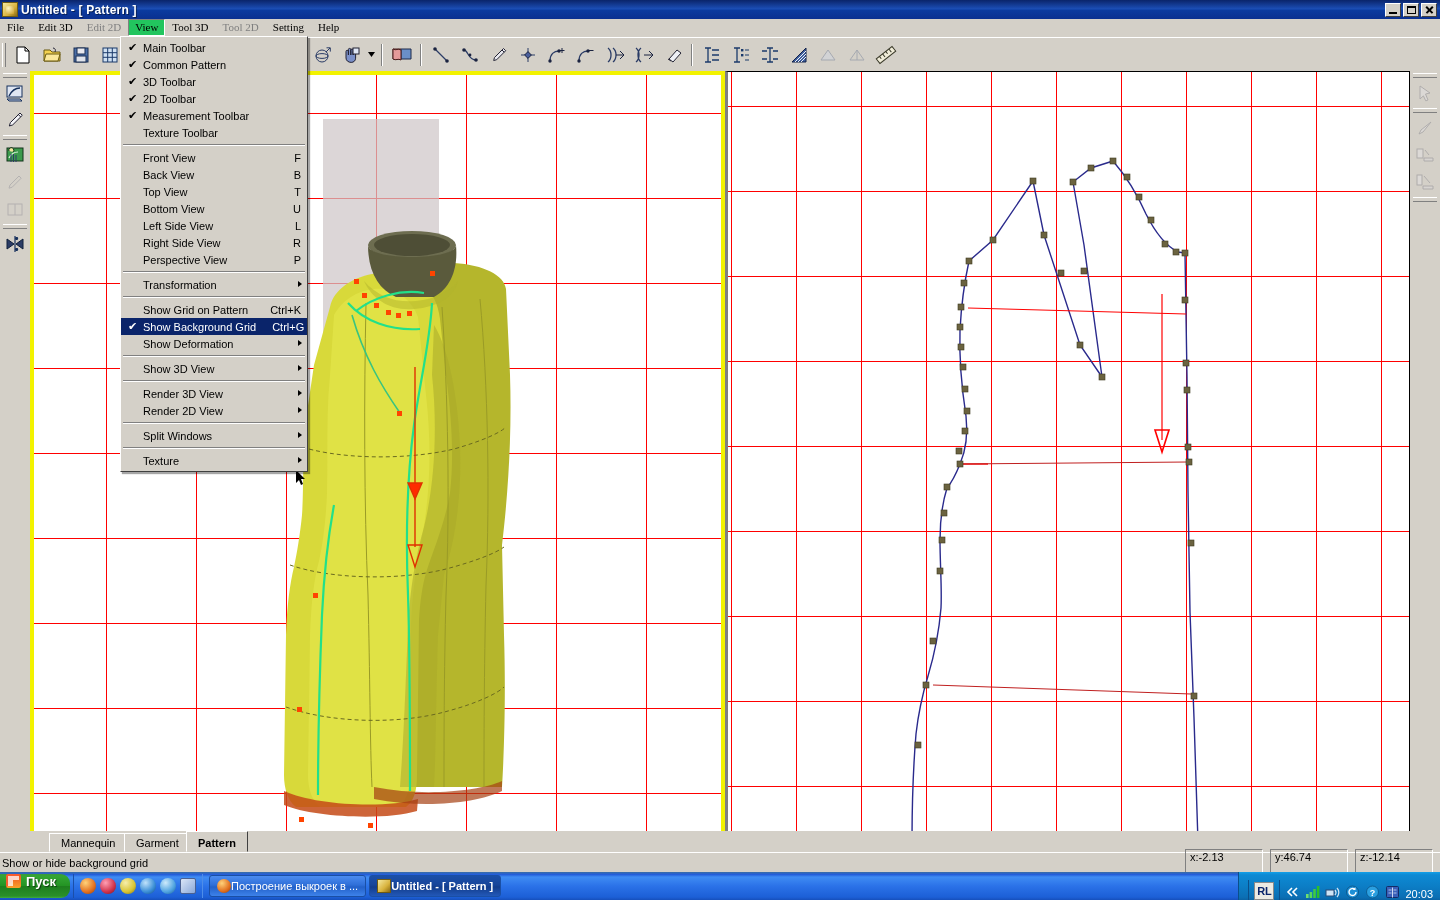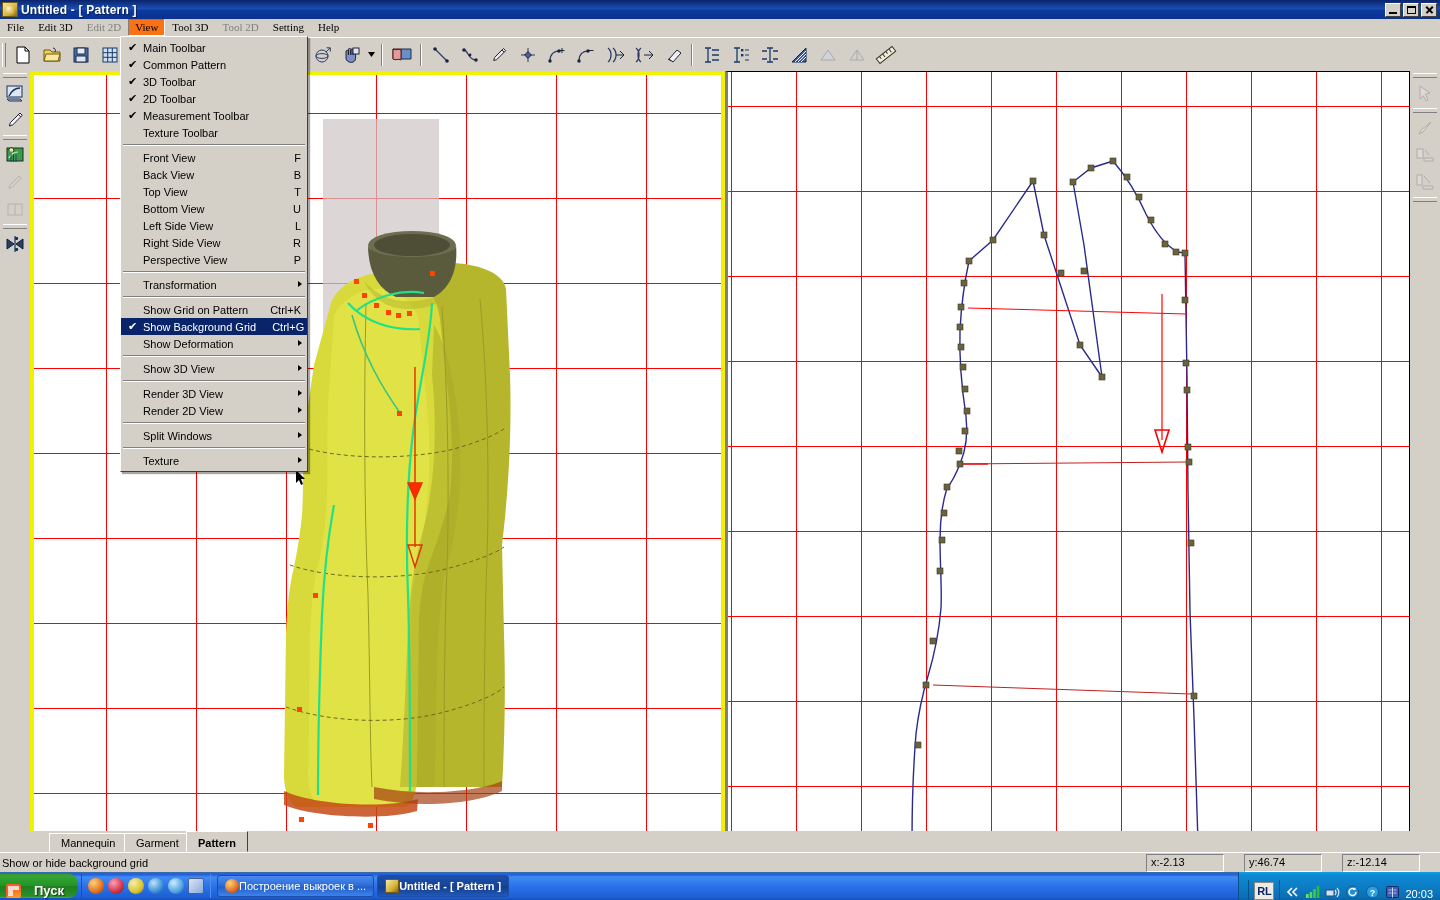--- a/index.html
+++ b/index.html
@@ -53,21 +53,21 @@
     background: #d4d0c8; display: flex; align-items: center;
     border-bottom: 1px solid #d4d0c8;
     font-family: Liberation Serif, serif;
   }
   .menu-item {
     padding: 1px 7px 2px 7px; font-size: 11px; color: #000; cursor: default;
     line-height: 14px;
   }
   .menu-item.disabled { color: #808080; }
   .menu-item.active {
-    background: #f97316;
+    background: #22c55e;
     border: 1px solid; border-color: #808080 #fff #fff #808080;
     padding: 0px 6px 1px 6px;
   }
 
   
   .toolbar-row {
     position: absolute; left: 0; top: 37px; width: 1440px; height: 34px;
     background: #d4d0c8; display: flex; align-items: center;
     border-top: 1px solid #fff;
   }
@@ -120,35 +120,35 @@
 
   
   .statusbar {
     position: absolute; left: 0; top: 852px; width: 1440px; height: 20px;
     background: #d4d0c8; border-top: 1px solid #fff;
     display: flex; align-items: center;
   }
   .status-text { padding-left: 2px; font-size: 11px; color: #000; }
   .status-cells { margin-left: auto; display: flex; }
   .scell {
-    width: 78px; height: 18px; margin-right: 20px; padding: 1px 4px;
+    width: 78px; height: 27px; margin-right: 7px; padding: 1px 4px;
     border: 1px solid; border-color: #808080 #fff #fff #808080;
     font-size: 11px; line-height: 13px; color: #000; overflow:hidden; white-space:nowrap;
   }
 
   
   .taskbar {
     position: absolute; left: 0; top: 872px; width: 1440px; height: 28px;
     background: linear-gradient(to bottom,#3a6ea5 0%,#245edb 9%,#3f8cf3 18%,#2b72e8 50%,#1c5fd6 90%,#164fbb 100%);
     display: flex; align-items: center;
   }
   .startbtn {
     height: 24px; margin: 2px 3px 2px 0; padding: 0 14px 0 6px;
     background: linear-gradient(to bottom,#3c993c 0%,#34a634 10%,#249424 48%,#1e7f1e 52%,#2a8f2a 92%,#3eae3e 100%);
-    border-radius: 0 9px 9px 0; display: flex; align-items: flex-end; gap: 13px;
+    border-radius: 0 9px 9px 0; display: flex; align-items: flex-start; gap: 5px;
     color: #fff; font-weight: bold; font-size: 13px; text-shadow: 1px 1px 1px rgba(0,0,0,.55);
   }
   .startbtn .flag {
     width: 15px; height: 14px; border-radius: 2px;
     background:
       linear-gradient(to bottom right, #f85c2c 0 48%, transparent 48%),
       linear-gradient(to bottom, #ef4e20, #f9a02a);
     position: relative; flex: none;
   }
   .startbtn .flag:after{

